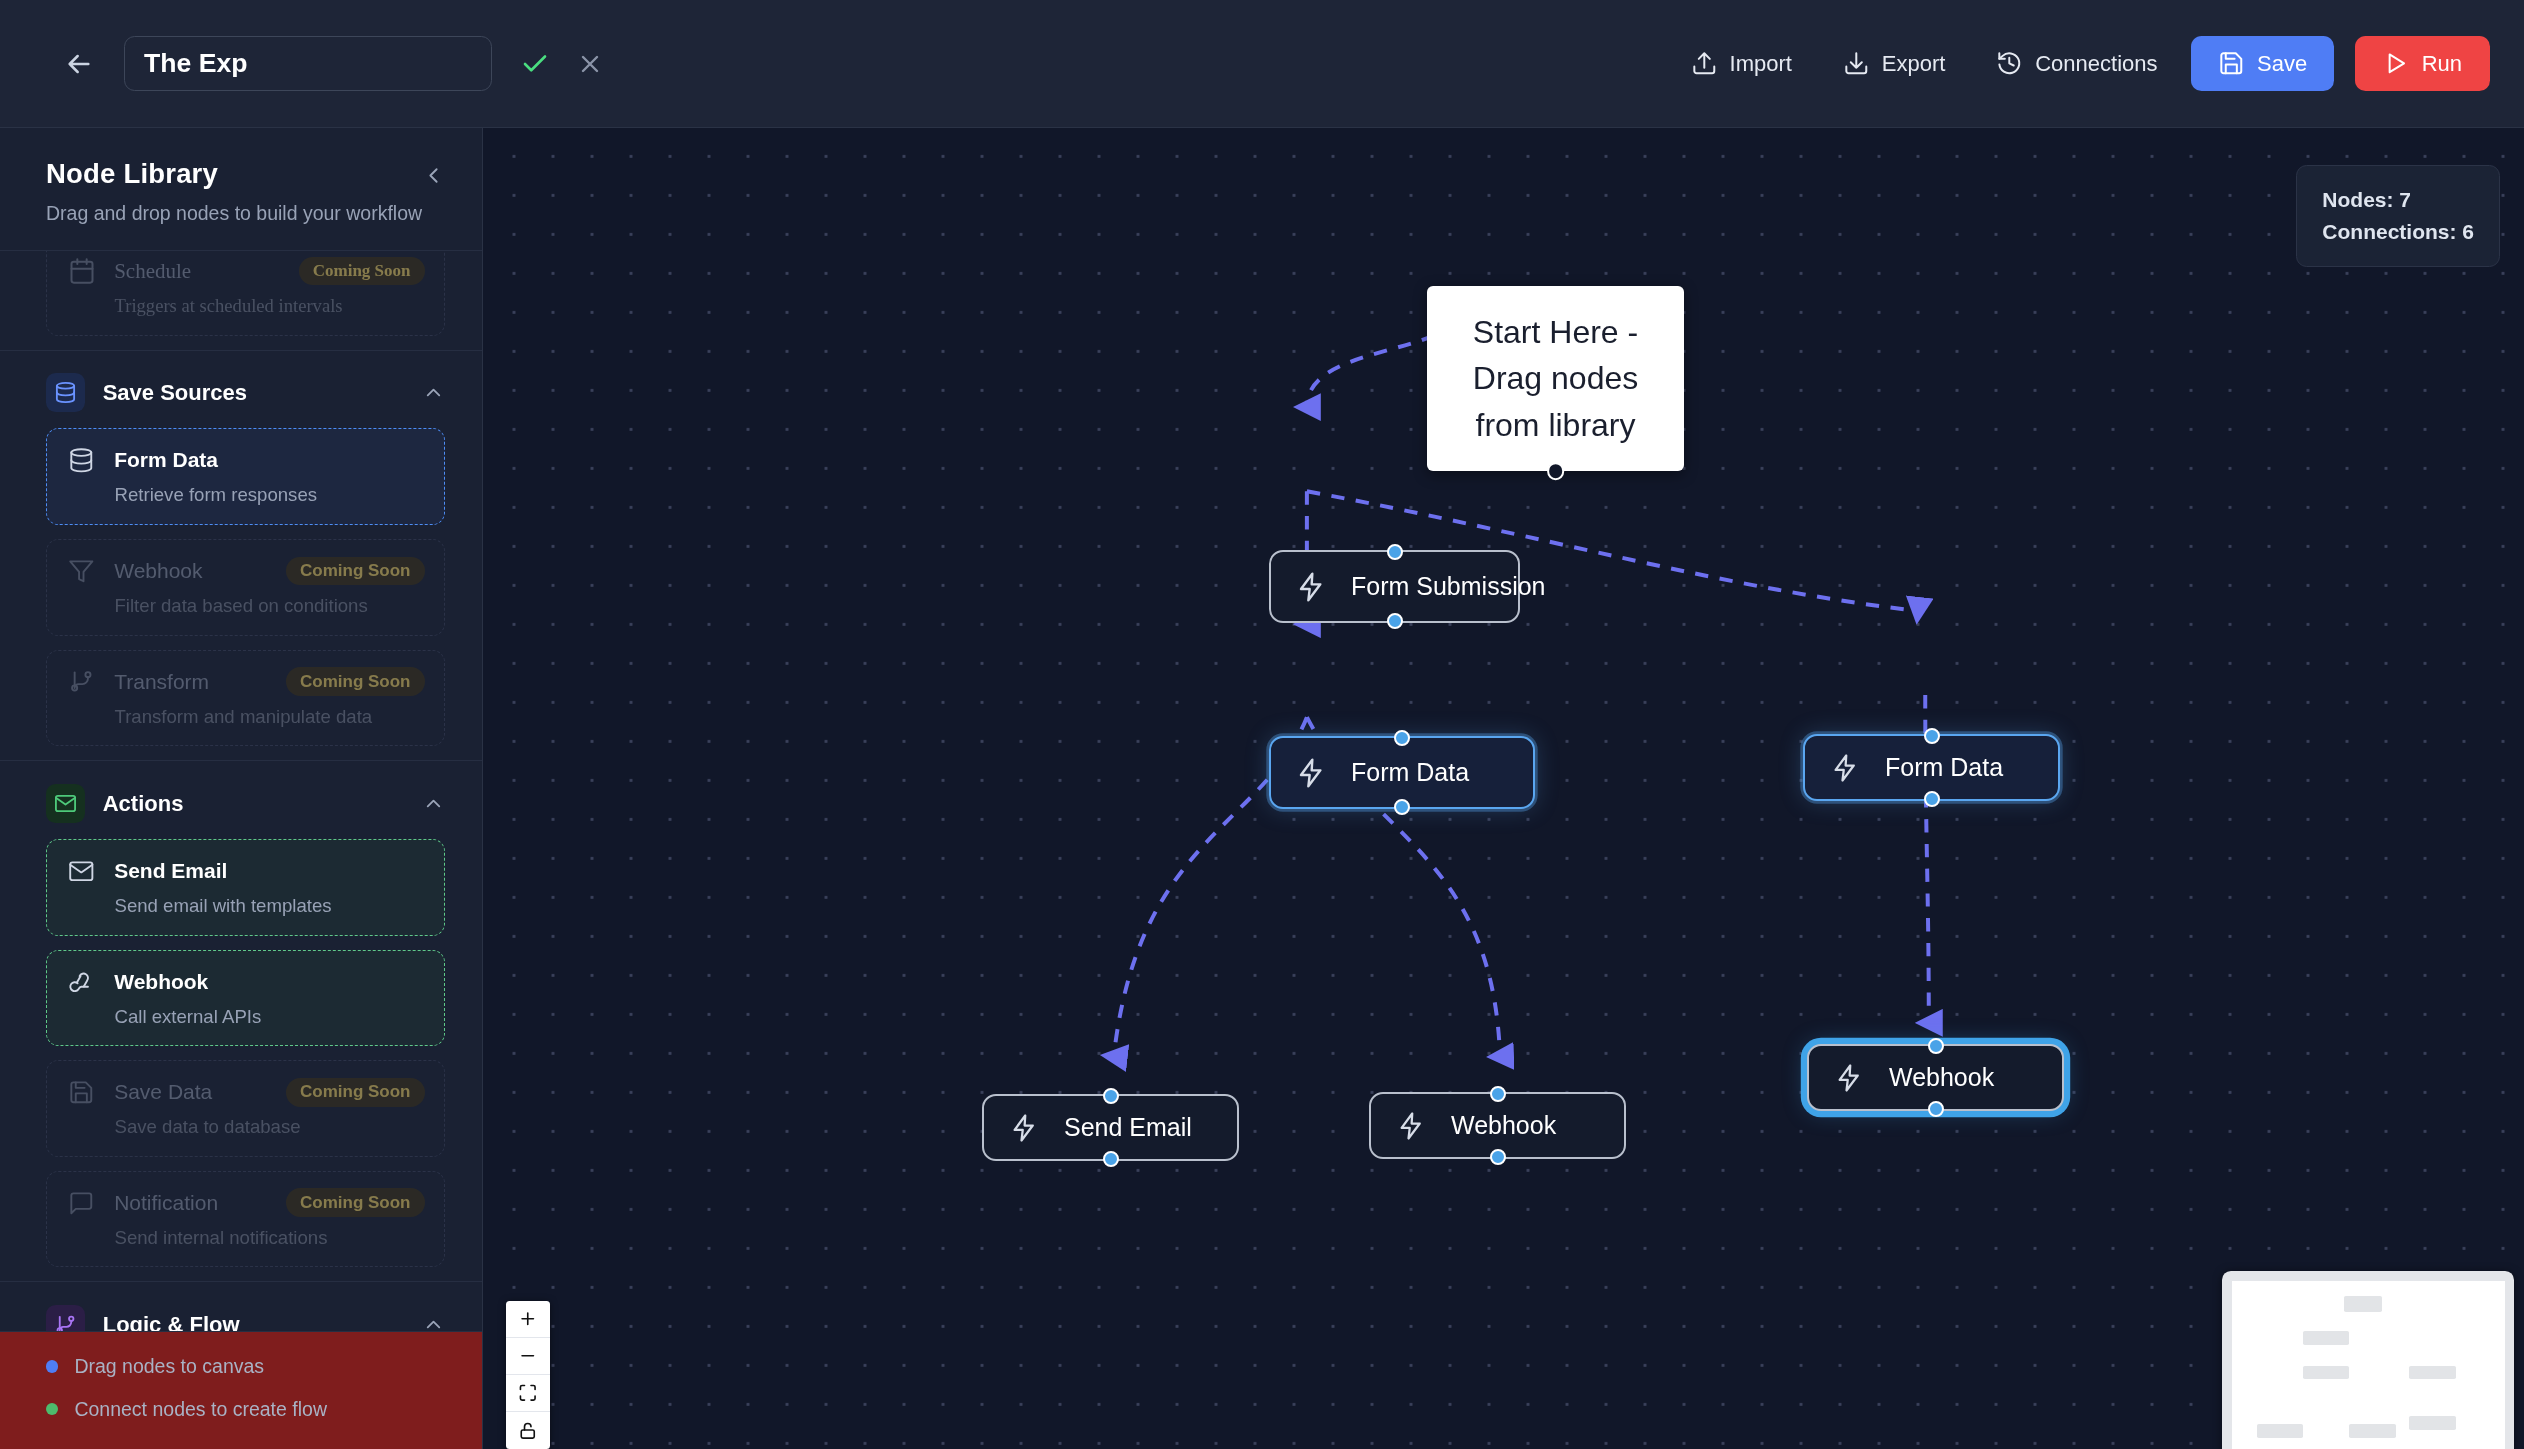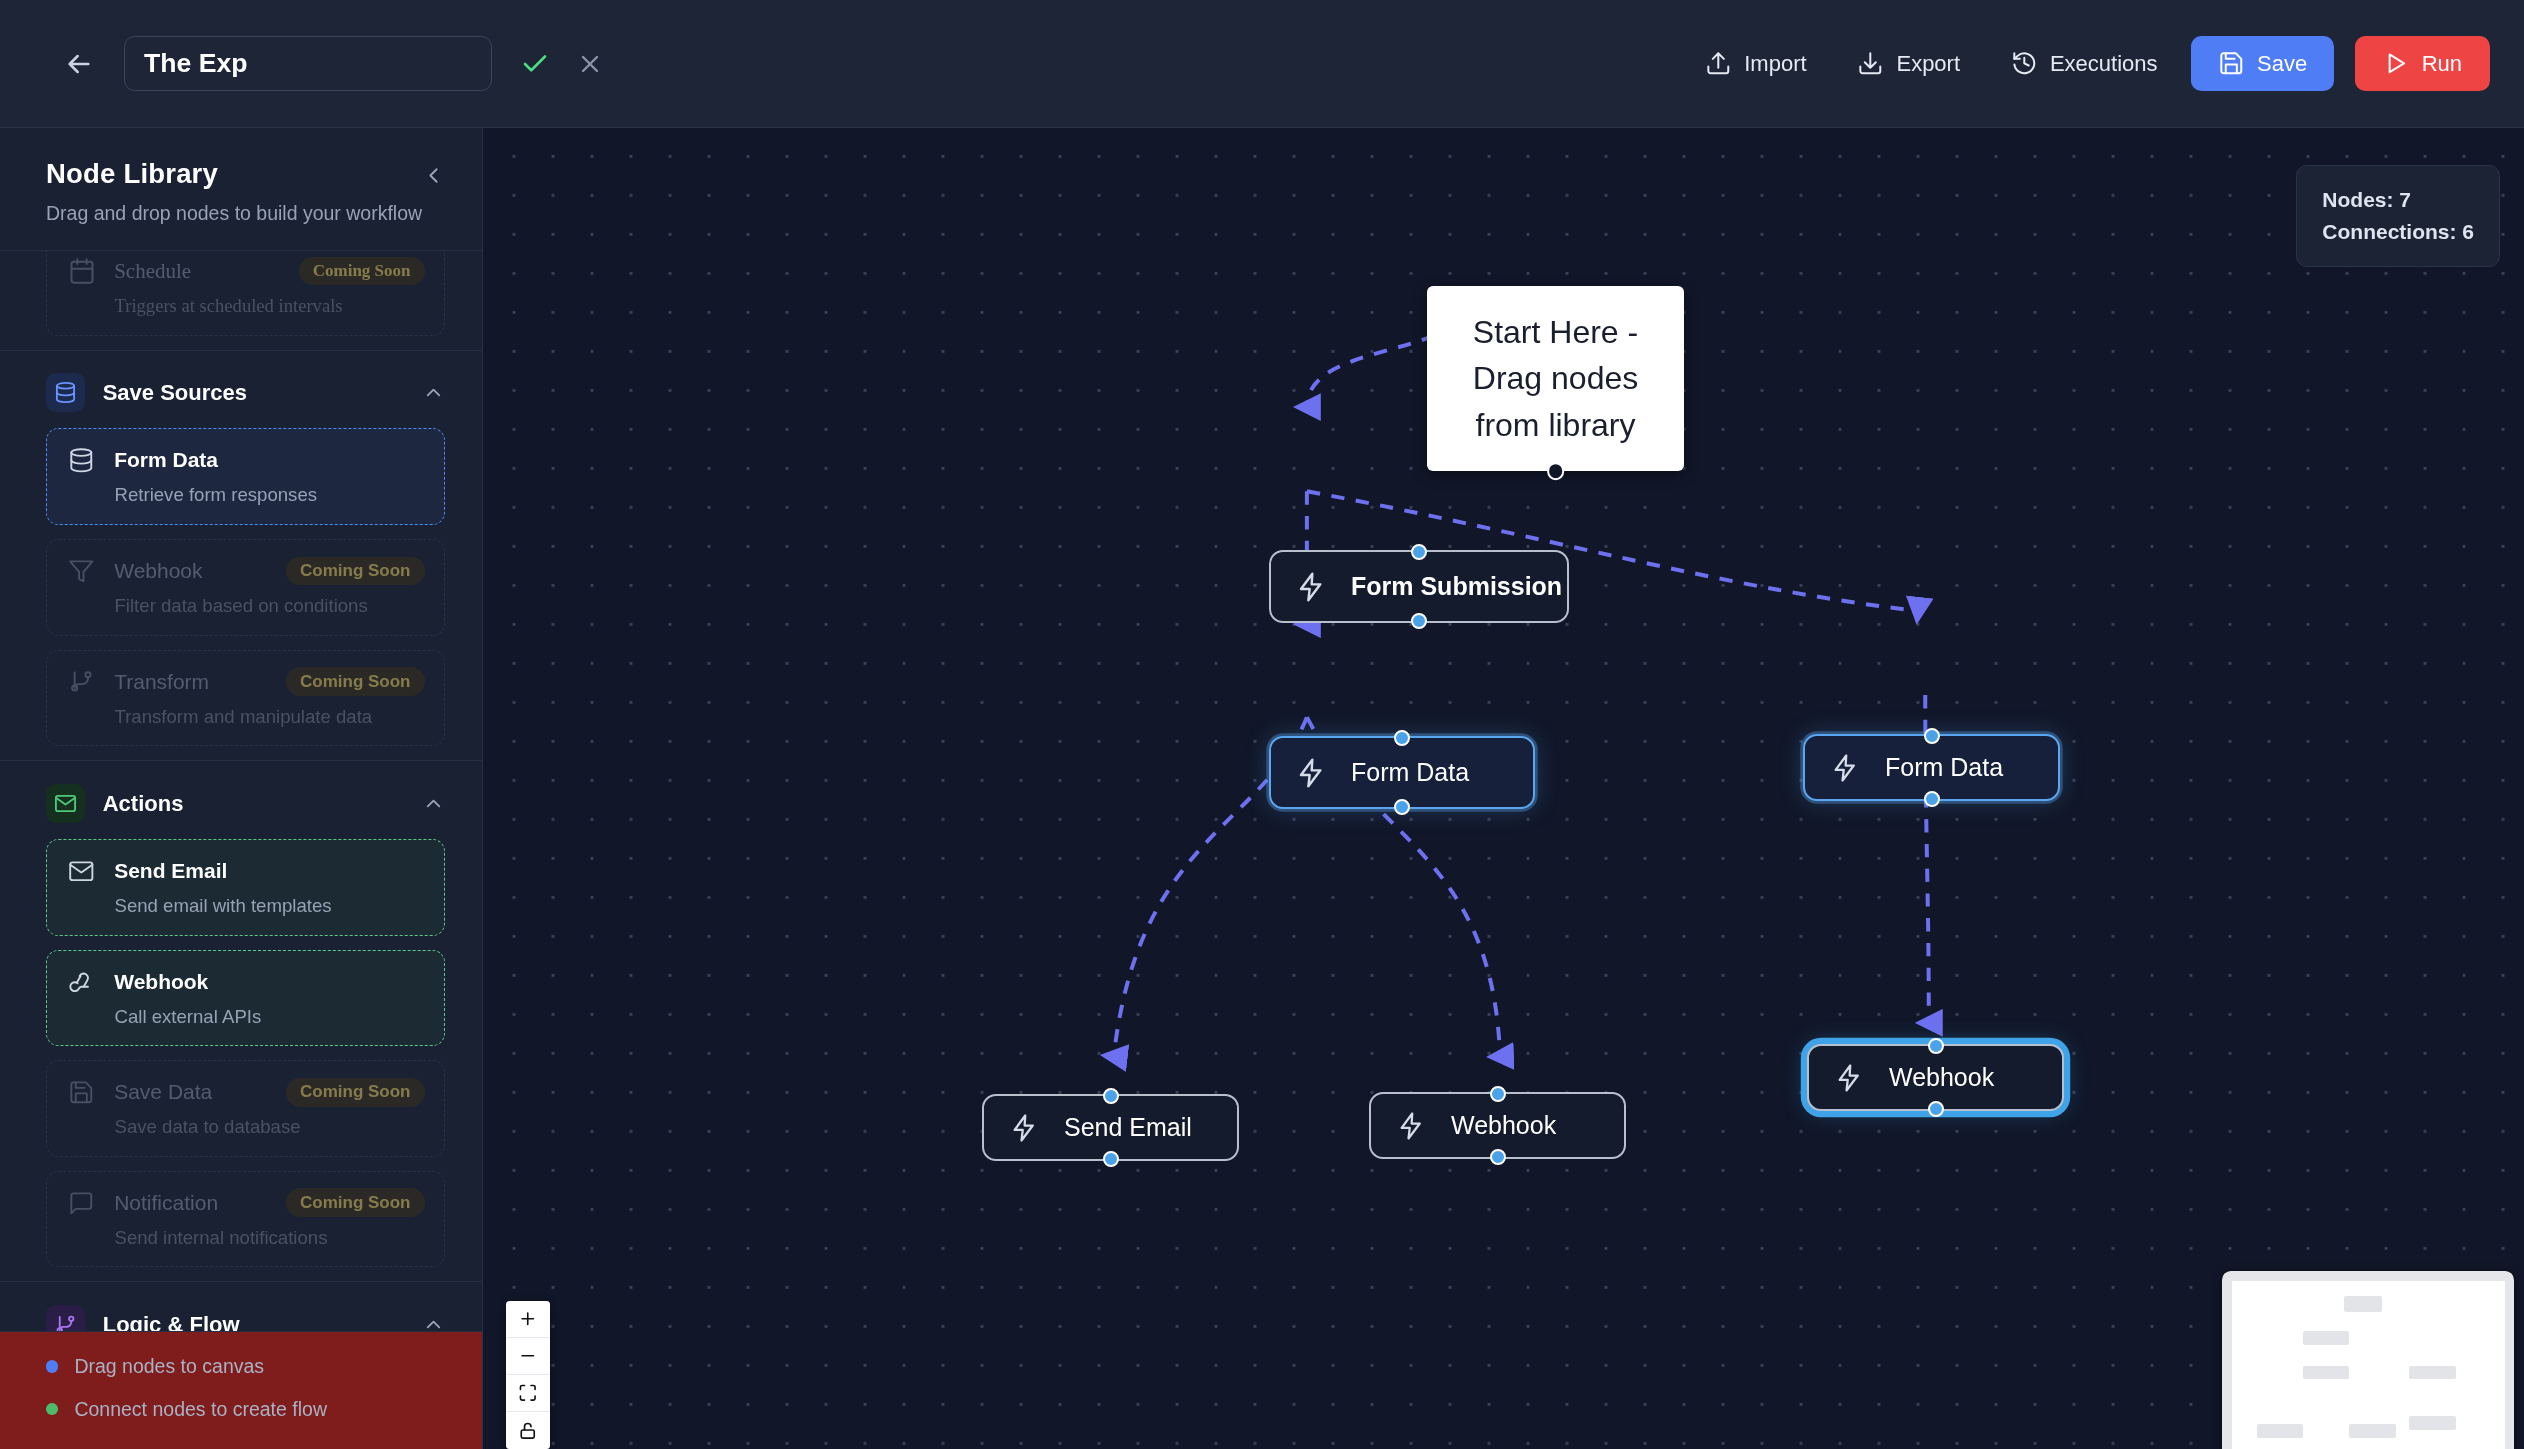--- a/index.html
+++ b/index.html
@@ -250,21 +250,21 @@
             <path d="M12 16V3M7 11l5 5 5-5"></path>
           </svg>
         <span>Export</span>
       </div>
       <div class="tb-btn">
         <svg width="26.6" height="26.6" viewBox="0 0 24 24" fill="none" stroke="currentColor" stroke-width="1.8" stroke-linecap="round" stroke-linejoin="round">
             <path d="M3 3v5h5"></path>
             <path d="M3.05 13A9 9 0 106 5.3L3 8"></path>
             <path d="M12 7v5l4 2"></path>
           </svg>
-        <span>Executions</span>
+        <span>Connections</span>
       </div>
       <div class="tb-btn primary">
         <svg width="26.6" height="26.6" viewBox="0 0 24 24" fill="none" stroke="currentColor" stroke-width="1.8" stroke-linecap="round" stroke-linejoin="round">
             <path d="M19 21H5a2 2 0 01-2-2V5a2 2 0 012-2h11l5 5v11a2 2 0 01-2 2z"></path>
             <path d="M17 21v-8H7v8M7 3v5h8"></path>
           </svg>
         <span>Save</span>
       </div>
       <div class="tb-btn run">
         <svg width="26.6" height="26.6" viewBox="0 0 24 24" fill="none" stroke="currentColor" stroke-width="1.8" stroke-linecap="round" stroke-linejoin="round">
@@ -484,21 +484,21 @@
           <path d="M 930 665 C 1000 800, 1140 820, 1148 1048"></path>
           <path d="M 1628 640 C 1628 800, 1632 860, 1632 1010"></path>
         </g>
       </svg>
 
       <div class="start-card" style="left:944px; top:158px; width:257px;">
         <span>Start Here - Drag nodes from library</span>
         <span class="start-handle"></span>
       </div>
 
-      <div class="cnode" style="left:786px; top:422px; width:300px; height:73px;font-weight:bold;">
+      <div class="cnode" style="left:786px; top:422px; width:251px; height:73px;">
         <span class="cnode-ico">
           <svg width="32" height="32" viewBox="0 0 24 24" fill="none" stroke="currentColor" stroke-width="1.8" stroke-linecap="round" stroke-linejoin="round">
               <path d="M13 2L4.5 13.5H11l-1 8.5 9-12H12.5z"></path>
             </svg>
         </span>
         <span class="cnode-label">Form Submission</span>
         <span class="handle top"></span>
         <span class="handle bot"></span>
       </div>
 

